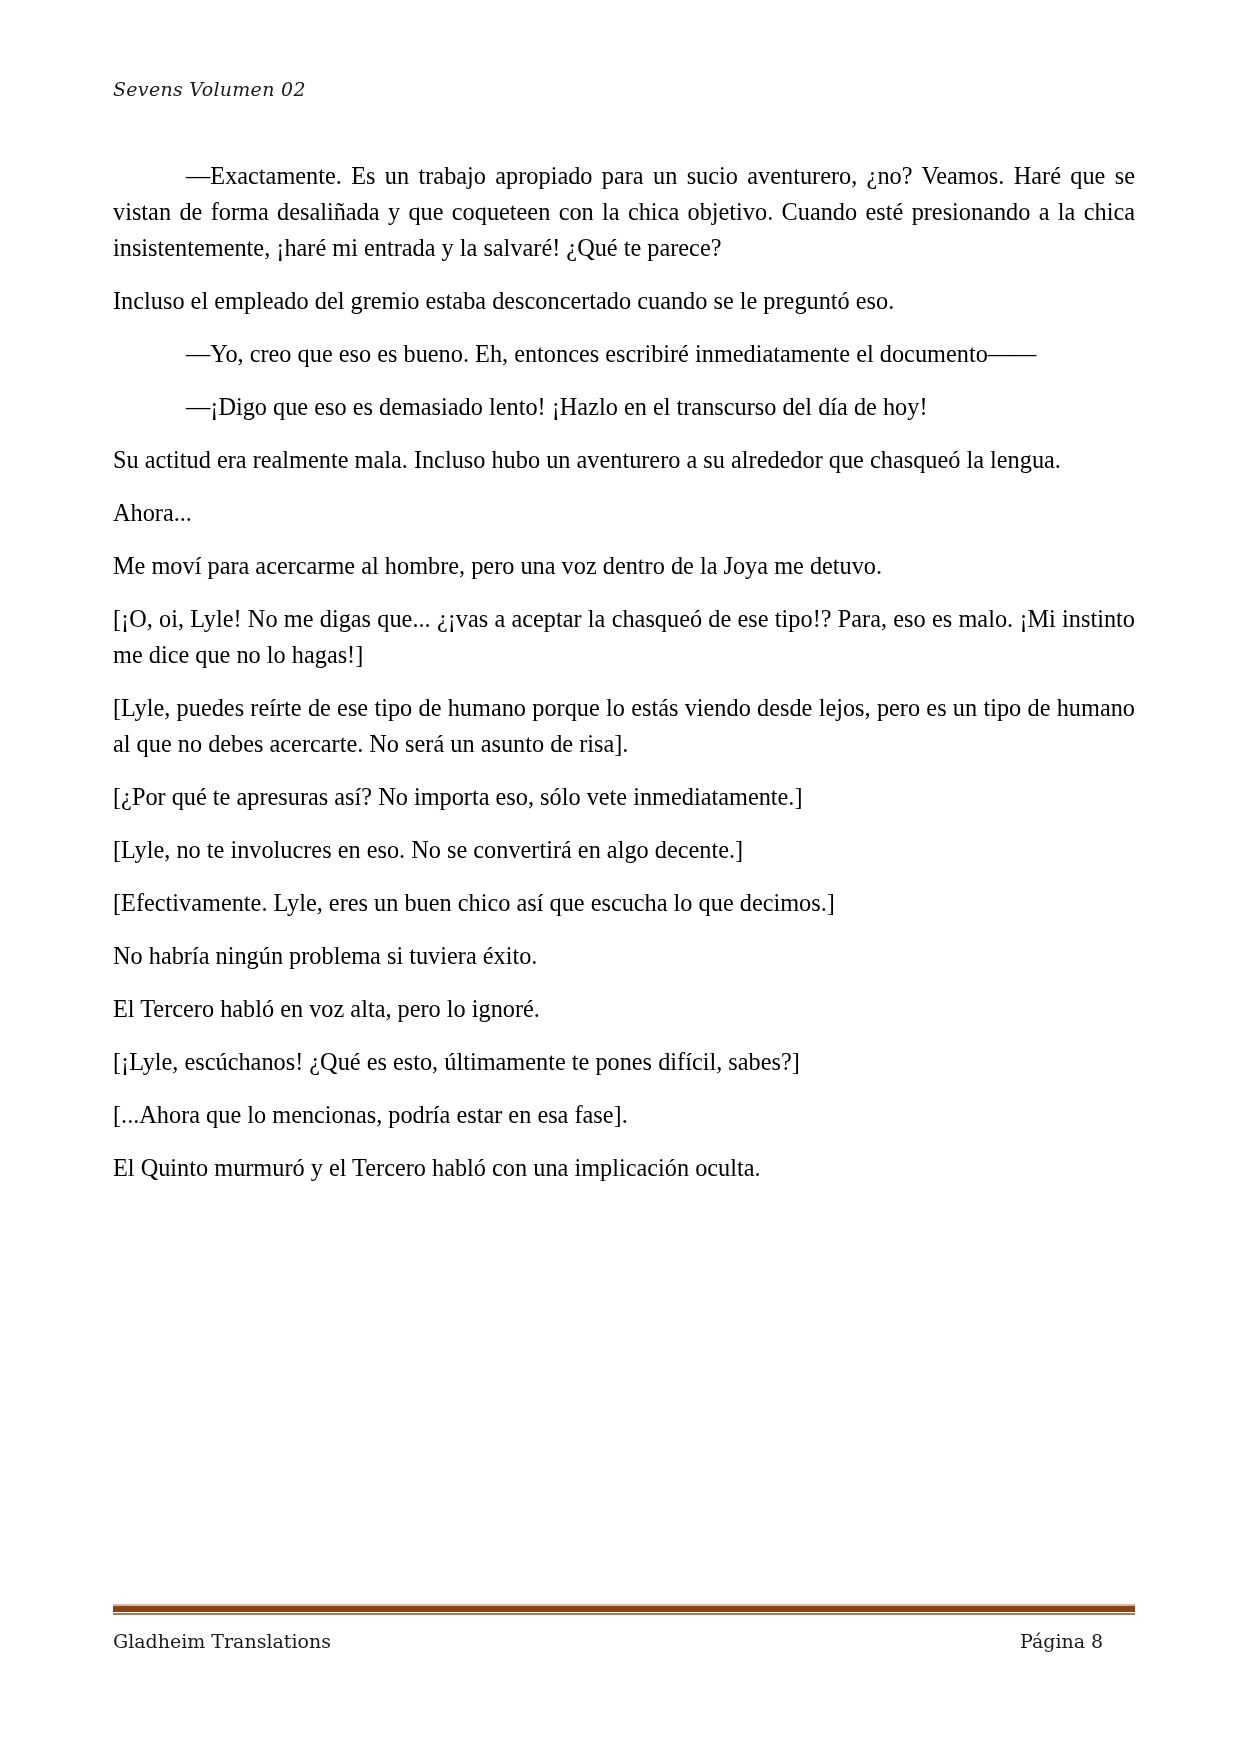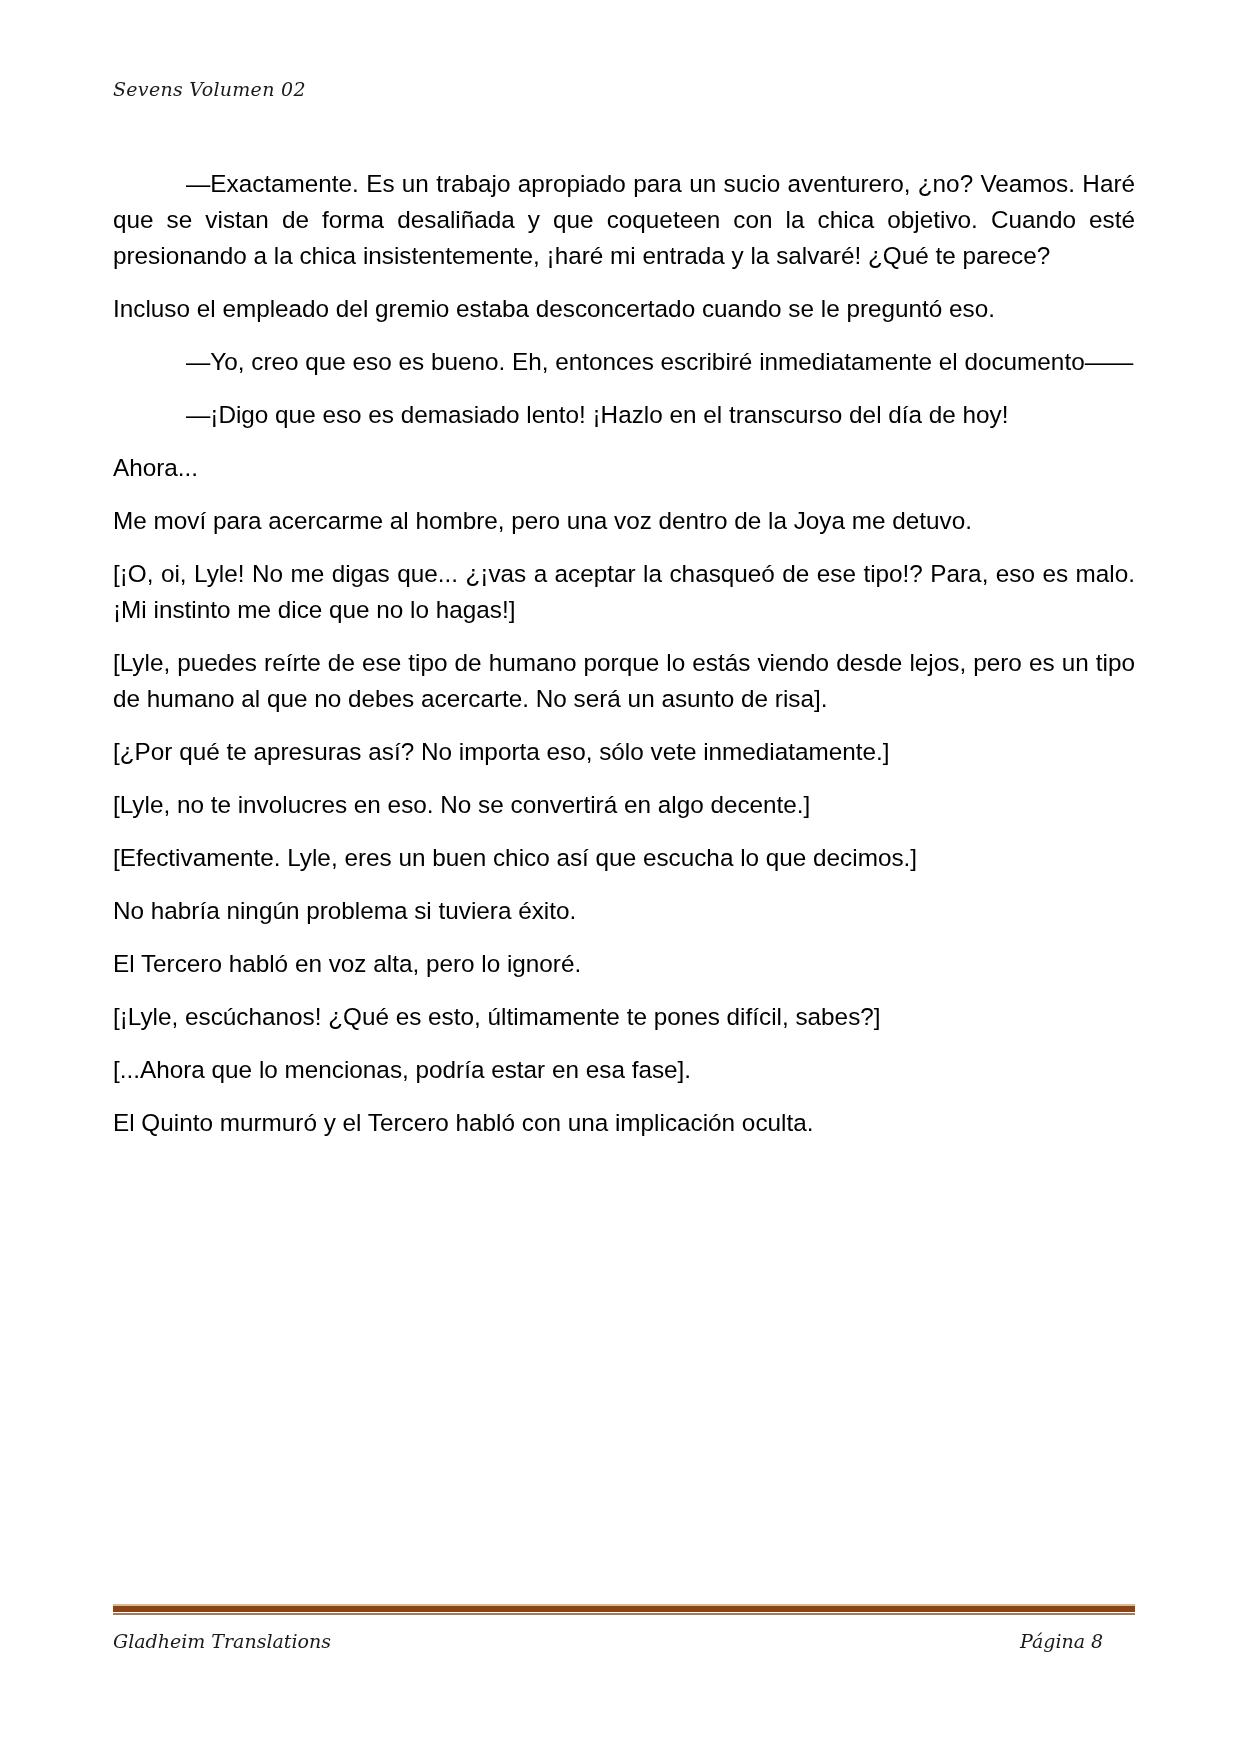--- a/index.html
+++ b/index.html
@@ -17,23 +17,23 @@
       top: 78px;
       font-family: "DejaVu Serif", serif;
       font-style: italic;
       font-size: 19px;
       color: #1a1a1a;
       letter-spacing: 0.3px;
     }
     .body-text {
       position: absolute;
       left: 113px;
-      top: 166px;
+      top: 158px;
       width: 1022px;
-      font-family: Liberation Sans, sans-serif;
+      font-family: Liberation Serif, serif;
       font-size: 24.3px;
       line-height: 36px;
     }
     .para {
       margin: 0 0 17px 0;
       text-align: justify;
     }
     .para.indent { text-indent: 73px; }
     .para.last { margin-bottom: 8px; }
 
@@ -53,37 +53,37 @@
       background: #8a4414;
     }
     .footer-rule .line-bottom {
       position: absolute; left: 0; right: 0; top: 9px; height: 2px;
       background: #a47a58;
     }
     .footer-left, .footer-right {
       position: absolute;
       top: 1630px;
       font-family: "DejaVu Serif", serif;
-      font-style: italic;
       font-size: 19px;
       color: #1a1a1a;
     }
     .footer-left { left: 113px; }
     .footer-right { left: 1020px; }
   </style>
 </head>
 <body>
 
 <div class="header-title">Sevens Volumen 02</div>
 
 <div class="body-text">
   <p class="para indent">—Exactamente. Es un trabajo apropiado para un sucio aventurero, ¿no? Veamos. Haré que se vistan de forma desaliñada y que coqueteen con la chica objetivo. Cuando esté presionando a la chica insistentemente, ¡haré mi entrada y la salvaré! ¿Qué te parece?</p>
   <p class="para">Incluso el empleado del gremio estaba desconcertado cuando se le preguntó eso.</p>
   <p class="para indent">—Yo, creo que eso es bueno. Eh, entonces escribiré inmediatamente el documento——</p>
   <p class="para indent">—¡Digo que eso es demasiado lento! ¡Hazlo en el transcurso del día de hoy!</p>
+  <p class="para">Su actitud era realmente mala. Incluso hubo un aventurero a su alrededor que chasqueó la lengua.</p>
   <p class="para">Ahora...</p>
   <p class="para">Me moví para acercarme al hombre, pero una voz dentro de la Joya me detuvo.</p>
   <p class="para">[¡O, oi, Lyle! No me digas que... ¿¡vas a aceptar la chasqueó de ese tipo!? Para, eso es malo. ¡Mi instinto me dice que no lo hagas!]</p>
   <p class="para">[Lyle, puedes reírte de ese tipo de humano porque lo estás viendo desde lejos, pero es un tipo de humano al que no debes acercarte. No será un asunto de risa].</p>
   <p class="para">[¿Por qué te apresuras así? No importa eso, sólo vete inmediatamente.]</p>
   <p class="para">[Lyle, no te involucres en eso. No se convertirá en algo decente.]</p>
   <p class="para">[Efectivamente. Lyle, eres un buen chico así que escucha lo que decimos.]</p>
   <p class="para">No habría ningún problema si tuviera éxito.</p>
   <p class="para">El Tercero habló en voz alta, pero lo ignoré.</p>
   <p class="para">[¡Lyle, escúchanos! ¿Qué es esto, últimamente te pones difícil, sabes?]</p>

